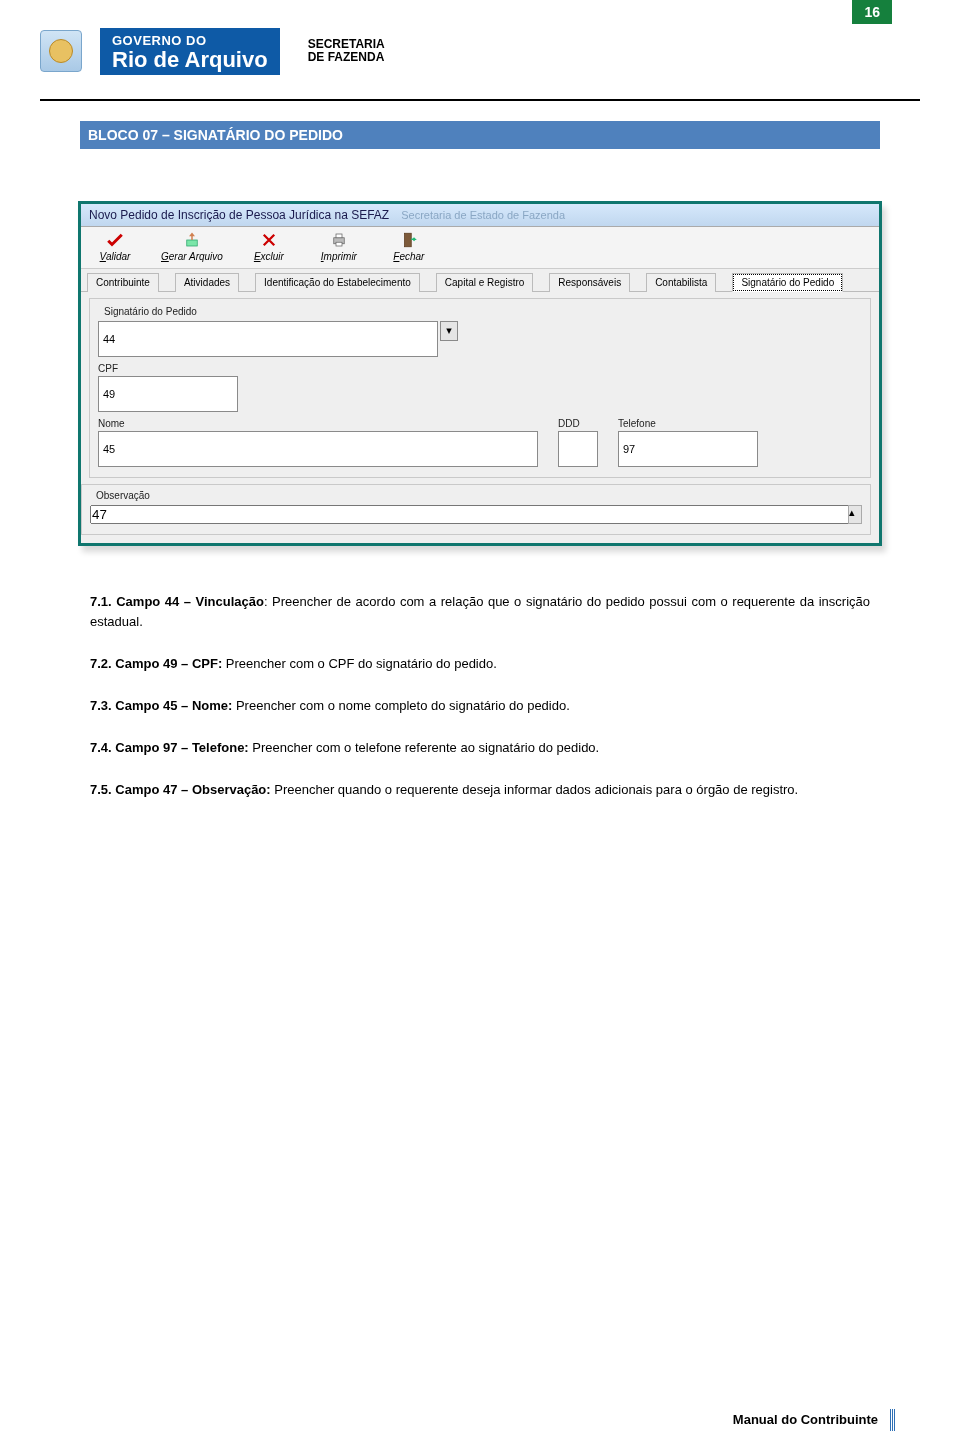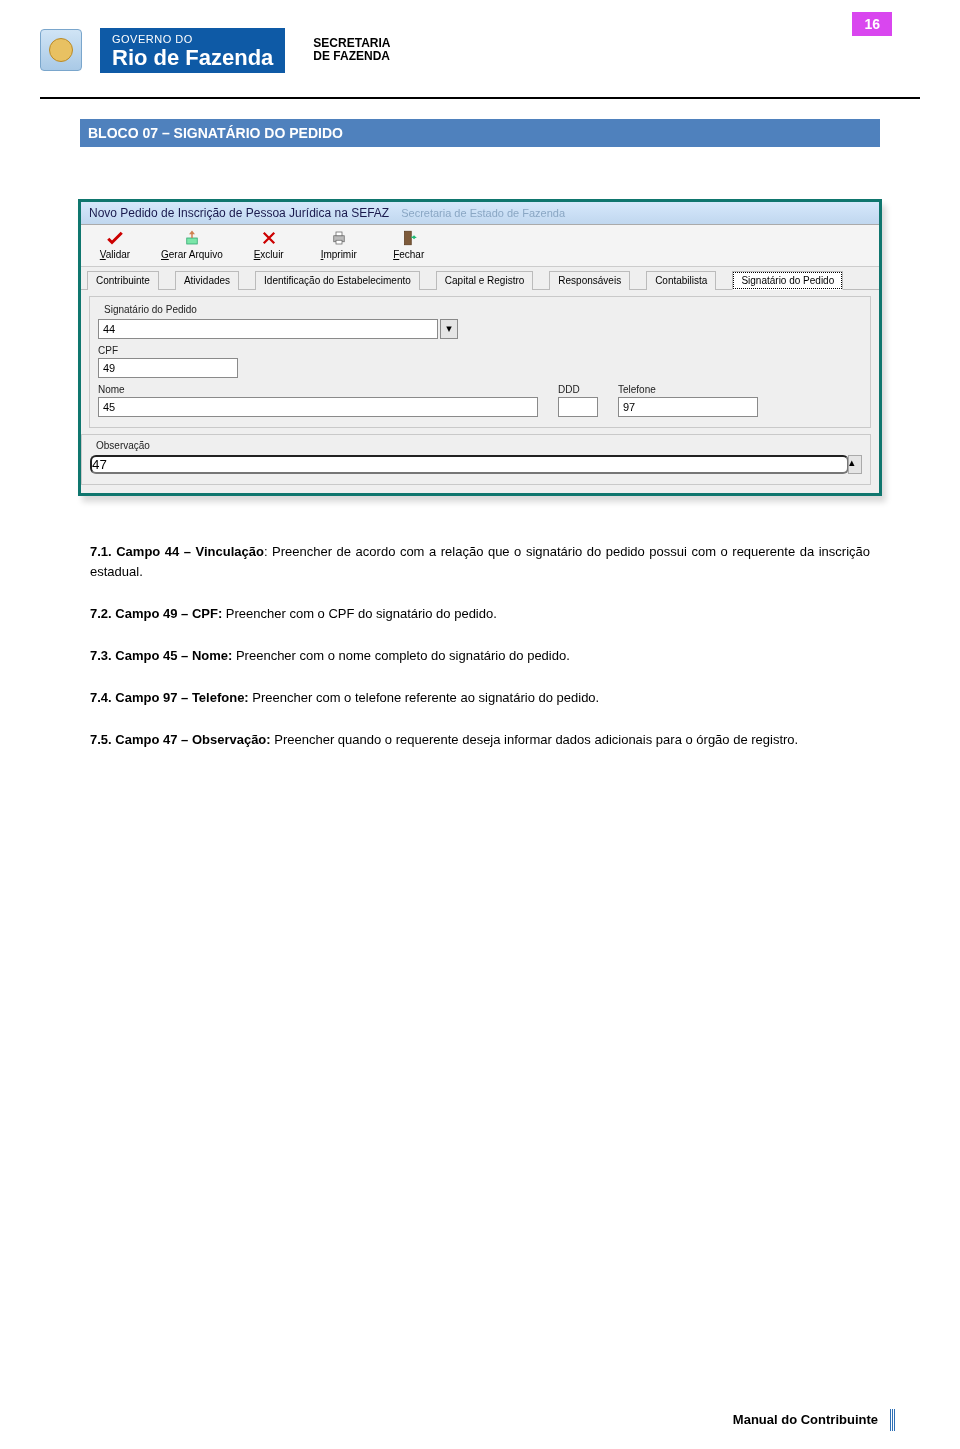--- a/index.html
+++ b/index.html
@@ -7,23 +7,23 @@
     font-family: Arial, Helvetica, sans-serif;
     background: #ffffff;
     width: 960px;
     margin: 0 auto;
     color: #000;
     position: relative;
     min-height: 1449px;
   }
   .page-number-tab {
     position: absolute;
-    top: 12px;
+    top: 0;
     right: 68px;
-    background: #d946ef;
+    background: #15803d;
     color: #fff;
     font-weight: bold;
     font-size: 14px;
     padding: 4px 12px;
   }
   .header-bar {
     display: flex;
     align-items: center;
     margin: 28px 40px 0 40px;
     gap: 18px;
@@ -43,21 +43,21 @@
     background:#e8c162;
     border-radius:50%;
     border:1px solid #b98a28;
   }
   .gov-block {
     background: #0e5aa6;
     color: #fff;
     padding: 6px 12px 4px 12px;
     line-height: 1.05;
   }
-  .gov-block .l1 { font-size: 11px; font-weight: normal; letter-spacing: .5px;}
+  .gov-block .l1 { font-size: 13px; font-weight: bold; letter-spacing: .5px;}
   .gov-block .l2 { font-size: 22px; font-weight: bold; }
   .sec-block {
     color:#000;
     line-height:1.15;
     font-size:12px;
     font-weight:bold;
     margin-left:10px;
   }
   .rule {
     margin: 24px 40px 0 40px;
@@ -98,20 +98,21 @@
     background:#f4f4f4;
     border-bottom:1px solid #ccc;
   }
   .tb-btn {
     display:flex;
     flex-direction:column;
     align-items:center;
     gap:2px;
     min-width:48px;
     cursor:pointer;
+    font-style:italic;
   }
   .tb-icon { width:18px; height:18px; }
   .tb-label { font-size:10px; color:#000; }
   .tb-label u { text-decoration: underline; }
   .tabs {
     display:flex;
     background:#efefef;
     padding:0 6px;
     gap:16px;
     border-bottom:1px solid #bbb;
@@ -149,21 +150,21 @@
   }
   .row { display:flex; gap:20px; align-items:flex-end; }
   .fld { display:flex; flex-direction:column; gap:2px; }
   .fld label { font-size:10px; color:#222; }
   .fld input, .fld select {
     font-family: inherit;
     font-size:11px;
     padding:2px 4px;
     background:#fff;
     border:1px solid #8a8a8a;
-    height:20px;
+    height:36px;
   }
   .vinc { width:340px; }
   .cpf { width:140px; }
   .nome { width:440px; }
   .ddd { width:40px; }
   .tel { width:140px; }
   .obs { width: 760px; }
   .obs-wrap {
     margin:0 8px 8px 0;
     border:1px solid #c9c9c9;
@@ -171,21 +172,21 @@
     padding:4px 8px 10px 8px;
   }
   .obs-wrap .legend2 {
     font-size:10px; color:#222;
     background:#efefef;
     display:inline-block; padding:0 4px; margin:-10px 0 4px 2px;
   }
   .obs-box {
     display:flex;
   }
-  .obs-box input { flex:1;border-radius:6px; }
+  .obs-box input { flex:1; }
   .scroll-stub { width:14px; background:#e5e5e5; border:1px solid #aaa; margin-left:-1px;}
   
   .content {
     margin: 46px 90px 0 90px;
     font-size: 13px;
     line-height: 1.55;
     color:#000;
   }
   .content p { margin: 0 0 22px 0; text-align: justify;}
   .content strong { font-weight: bold; }
@@ -210,21 +211,21 @@
 </style>
 </head>
 <body>
 
 <div class="page-number-tab">16</div>
 
 <div class="header-bar">
   <div class="crest"></div>
   <div class="gov-block">
     <div class="l1">GOVERNO DO</div>
-    <div class="l2">Rio de Fazenda</div>
+    <div class="l2">Rio de Arquivo</div>
   </div>
   <div class="sec-block">
     <div>SECRETARIA</div>
     <div>DE FAZENDA</div>
   </div>
 </div>
 
 <div class="rule"></div>
 
 <div class="section-banner">BLOCO 07 – SIGNATÁRIO DO PEDIDO</div>

